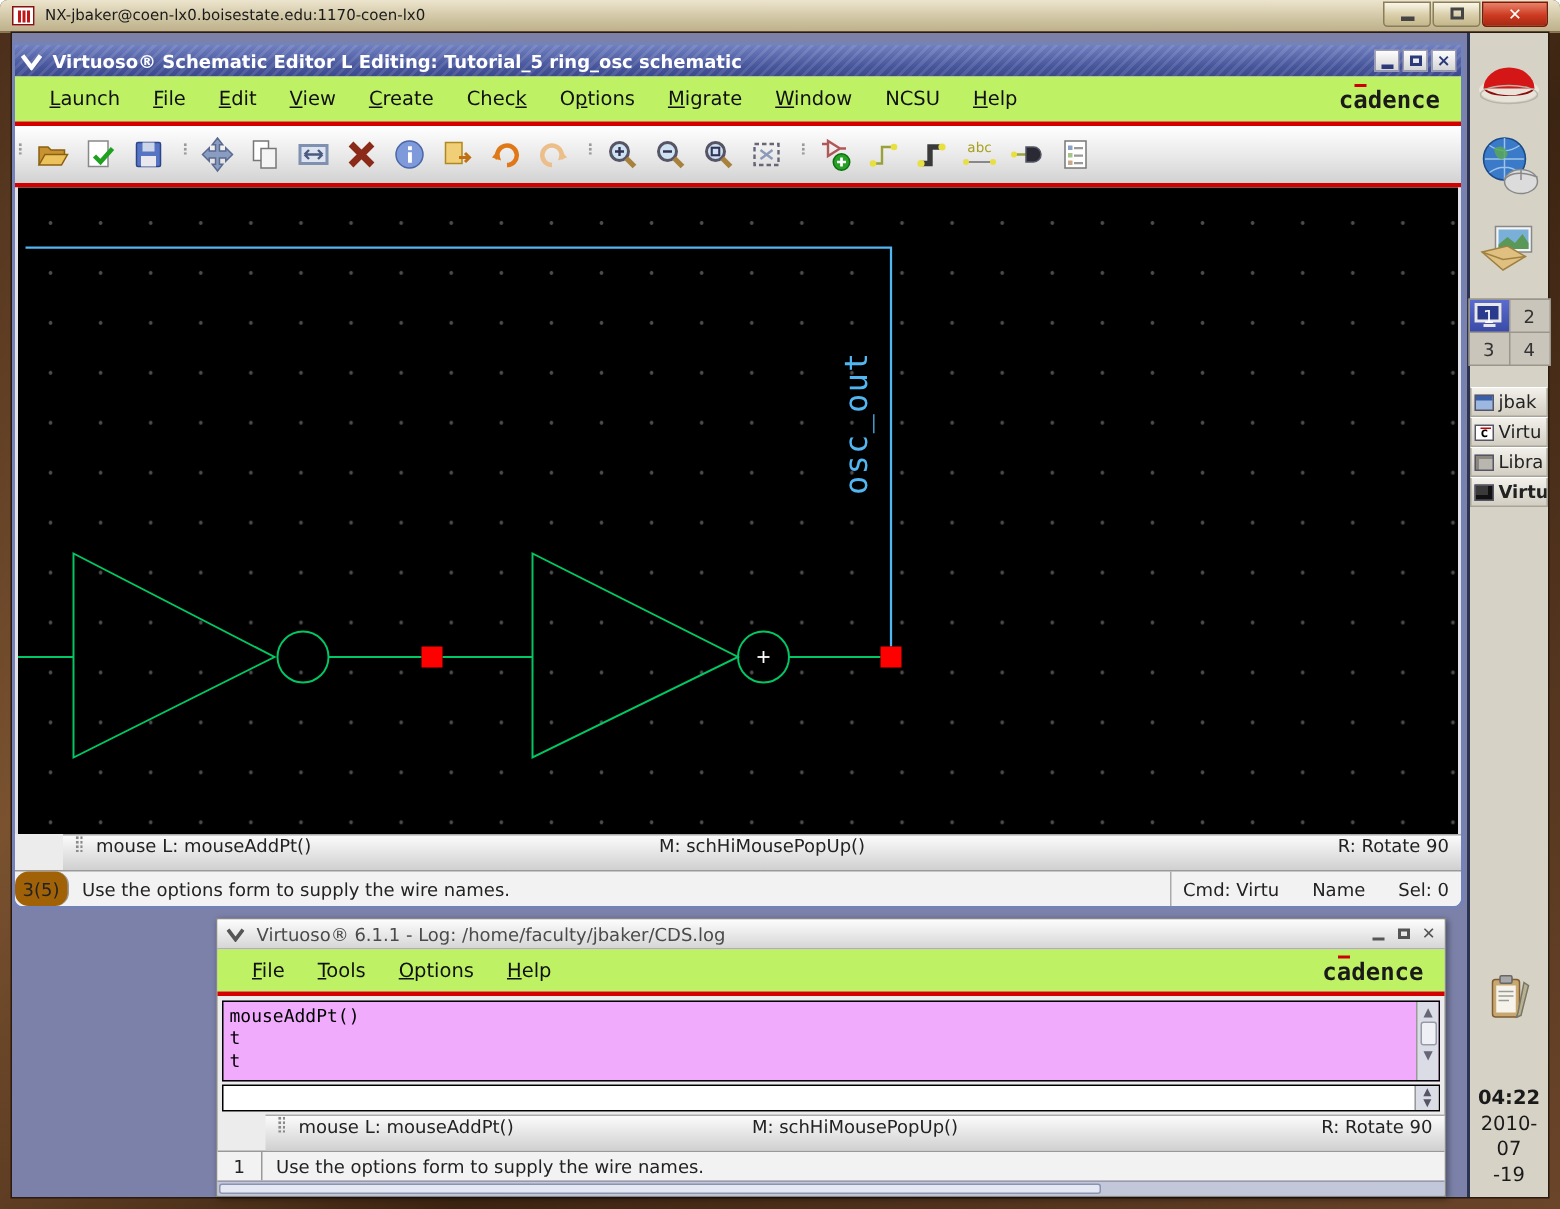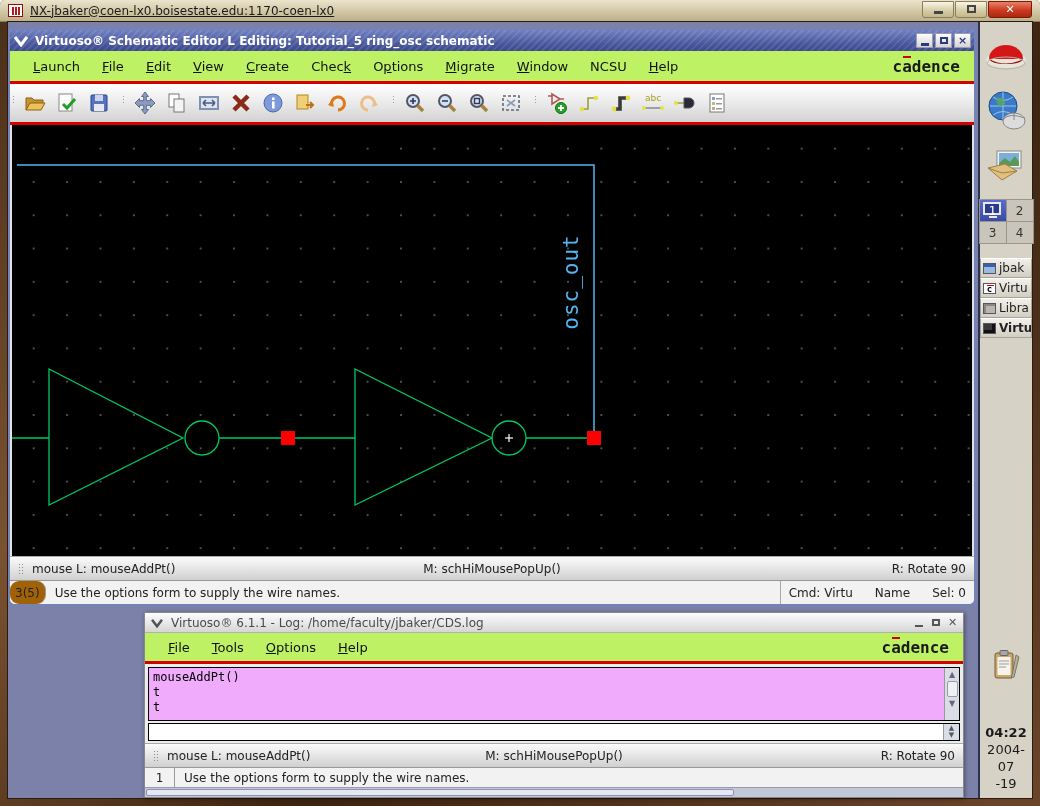--- a/index.html
+++ b/index.html
@@ -10,21 +10,21 @@
   .screen { position:relative; width:1040px; height:806px;
     background:linear-gradient(135deg,#4a2e1a,#7a5230 30%,#3c2412 60%,#6b452a);
     border-radius:5px 5px 0 0; }
   .nx-titlebar { position:absolute; left:0; top:0; width:1040px; height:22px;
     background:linear-gradient(#ece4cd,#cfc4a2 60%,#bdb08a);
     border-bottom:1px solid #8a7a55; border-radius:5px 5px 0 0;
     display:flex; align-items:center; padding:0 8px; }
   .nx-icon { width:15px; height:13px; background:#fff; border:1px solid #8a1010;
     display:flex; gap:1px; align-items:center; justify-content:center; margin-right:7px; }
   .nx-icon i { display:block; width:2px; height:8px; background:#c01818; }
-  .nx-title { font-size:12px; color:#1a1a1a; white-space:nowrap;text-decoration:underline; }
+  .nx-title { font-size:10px; color:#1a1a1a; white-space:nowrap; }
   .nx-buttons { margin-left:auto; display:flex; gap:1px; margin-top:-3px; }
   .nx-btn { width:32px; height:17px; border:1px solid #8a7e58; border-radius:0 0 3px 3px;
     background:linear-gradient(#faf6e8,#d8cda8 55%,#c4b78c); color:#333;
     display:flex; align-items:center; justify-content:center; font-size:11px; line-height:1; }
   .nx-btn.close { width:44px; background:linear-gradient(#e8826a,#cc3a20 55%,#a82812);
     border-color:#7c1a0a; color:#fff; font-weight:bold; }
   .nx-btn .minbar { width:9px; height:3px; background:#444; margin-top:6px; }
   .nx-btn .maxbox { width:9px; height:8px; border:2px solid #444; }
 
   
@@ -102,21 +102,21 @@
     background-size:33.4px 33.3px; background-position:5px 7px; overflow:hidden; }
   .schem { position:absolute; left:0; top:0; }
   .schem .gdev { stroke:var(--c-dev); stroke-width:1.3; fill:none; }
   .schem .term { fill:var(--c-term); }
   .schem .bwire { stroke:var(--c-wire); stroke-width:1.5; fill:none; }
   .schem .netlabel { font-family:"DejaVu Sans Mono",monospace; font-size:21px;
     letter-spacing:1px; fill:var(--c-wire); }
   .schem .cross line { stroke:#fff; stroke-width:1.2; }
 
   .statusbar { height:24px; flex:0 0 24px; background:linear-gradient(#fbfbfb,#d0d0d0);
-    border-top:1px solid #aaa; display:flex; align-items:center; padding:0 8px; font-size:12px; color:#222; position:relative; }
+    border-top:1px solid #aaa; display:flex; align-items:flex-start; padding:0 8px; font-size:12px; color:#222; position:relative;margin-left:32px; }
   .grip { width:5px; height:11px; margin-right:9px;
     background:radial-gradient(#8a8a8a 1px, transparent 1px); background-size:3px 3px; }
   .st-mid { position:absolute; left:0; right:0; text-align:center; }
   .st-right { margin-left:auto; }
 
   .cmdbar { height:24px; flex:0 0 24px; background:#f2f2f2; border-top:1px solid #999;
     display:flex; align-items:center; font-size:12px; color:#222; }
   .badge { min-width:30px; height:100%; display:flex; align-items:center; justify-content:center;
     padding:0 5px; border-right:1px solid #999; }
   .badge.pink { background:#a16207;border-radius:9px; }
@@ -544,19 +544,19 @@
         <svg width="34" height="32" viewBox="0 0 34 32">
             <rect x="6" y="4" width="18" height="25" rx="2" fill="#c8a870" stroke="#7c5c30"></rect>
             <rect x="11" y="1.5" width="8" height="5" rx="1" fill="#a8a8a8" stroke="#666"></rect>
             <rect x="8.5" y="8" width="13" height="18" fill="#f6f4ea"></rect>
             <path d="M10 12 h10 M10 15 h10 M10 18 h7" stroke="#999"></path>
             <path d="M27 6 l3 2 -5 20 -3 1 1 -3 z" fill="#b8b090" stroke="#776"></path>
           </svg>
       </span>
       <div class="clock">
         <div class="t">04:22</div>
-        <div>2004-07</div>
+        <div>2010-07</div>
         <div>-19</div>
       </div>
     </div>
 
   </div>
 </div>
 
 </body></html>

